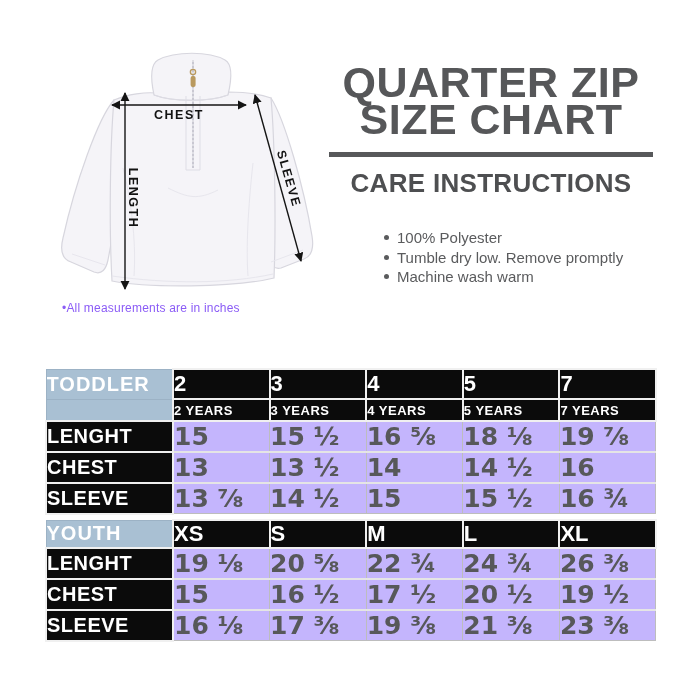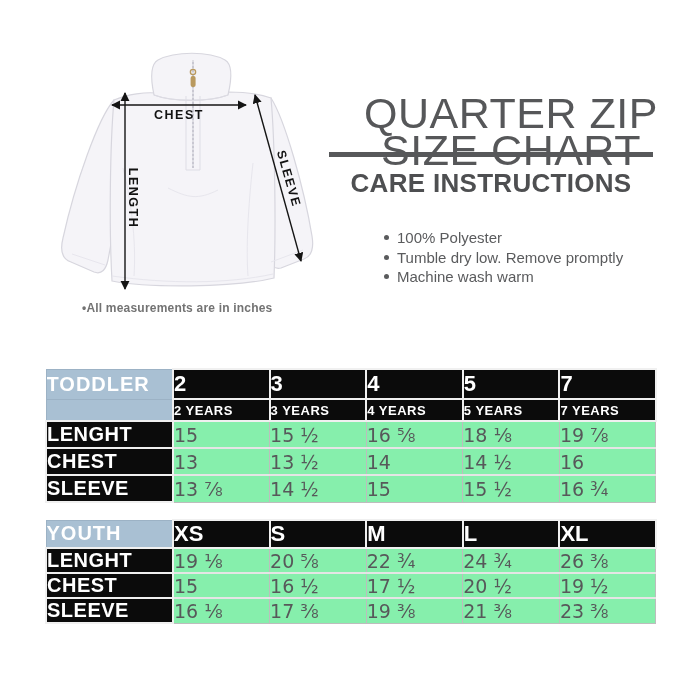--- a/index.html
+++ b/index.html
@@ -3,27 +3,27 @@
 <meta charset="utf-8">
 <style>
   html,body{margin:0;padding:0}
   body{
     width:700px;height:700px;position:relative;background:#ffffff;
     font-family:"Liberation Sans",sans-serif;overflow:hidden;
   }
   
   .garment-wrap{position:absolute;left:48px;top:48px;width:290px;height:258px}
   .measure-note{
-    position:absolute;left:82px;top:301px;font-size:12px;font-weight:bold;
-    color:#737373;letter-spacing:.2px;
+    position:absolute;left:62px;top:301px;font-size:12px;font-weight:normal;
+    color:#8b5cf6;letter-spacing:.2px;
   }
   
   .page-title{
-    position:absolute;left:348px;top:64px;width:326px;text-align:center;
-    font-weight:normal;color:#565759;font-size:43px;line-height:37px;letter-spacing:.5px;margin-top:31px;
+    position:absolute;left:328px;top:64px;width:326px;text-align:center;
+    font-weight:bold;color:#565759;font-size:43px;line-height:37px;letter-spacing:.5px;
   }
   .title-rule{position:absolute;left:329px;top:152px;width:324px;height:5px;background:#57585a}
   .care-heading{
     position:absolute;left:328px;top:168px;width:326px;text-align:center;
     font-size:26px;font-weight:bold;color:#4e4f51;letter-spacing:.3px;
   }
   .care-list{position:absolute;left:376px;top:220px;margin:8px;padding:0;list-style:none;
     font-size:15px;color:#5a5b5d;line-height:19.5px}
   .care-list li{display:flex;align-items:flex-start}
   .care-dot{width:5px;height:5px;border-radius:50%;background:#5a5b5d;margin:7px 8px 0 0;flex:0 0 auto}
@@ -35,21 +35,21 @@
   #toddler-table{top:368px}
   #youth-table{top:519px}
   .size-tbl th,.size-tbl td{text-align:left;vertical-align:middle;padding:0;overflow:hidden}
   .cell-blue{background:#a9c0d3;color:#fff;font-size:20px;font-weight:bold;
     letter-spacing:1px;border:1px solid #9cb2c5}
   .cell-blue-spacer{background:#a9c0d3;border:1px solid #9cb2c5;border-top:1px solid #c2d1dd}
   .cell-blk{background:#0b0b0b;color:#fff;border:2px solid #f0f0f0;font-weight:bold}
   .cell-size{font-size:22px}
   .cell-age{font-size:13px;letter-spacing:.5px}
   .cell-rowlabel{font-size:20px;letter-spacing:.5px}
-  .cell-val{background:#86efac;color:#57585a;font-size:19px;font-weight:normal;
+  .cell-val{background:#c4b5fd;color:#57585a;font-size:25px;font-weight:bold;
     font-family:"DejaVu Sans",sans-serif;border:1px solid #bdbdbd;border-top:2px solid #e5e5e5}
   .row-h30{height:30px}.row-h28{height:22px}.row-h27{height:27px}
 </style>
 </head>
 <body>
 
 <div class="garment-wrap">
   <svg viewBox="0 0 290 258" width="290" height="258">
     <defs>
       <marker id="ah" viewBox="0 0 10 10" refX="9" refY="5" markerWidth="6.5" markerHeight="6.5" orient="auto-start-reverse">

